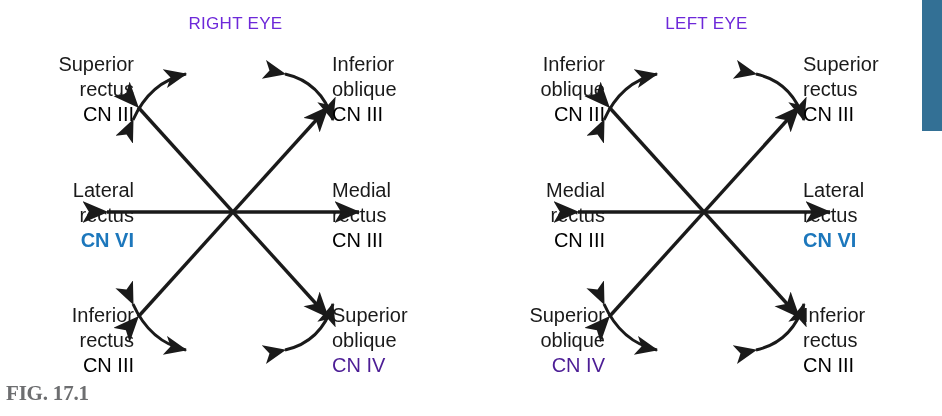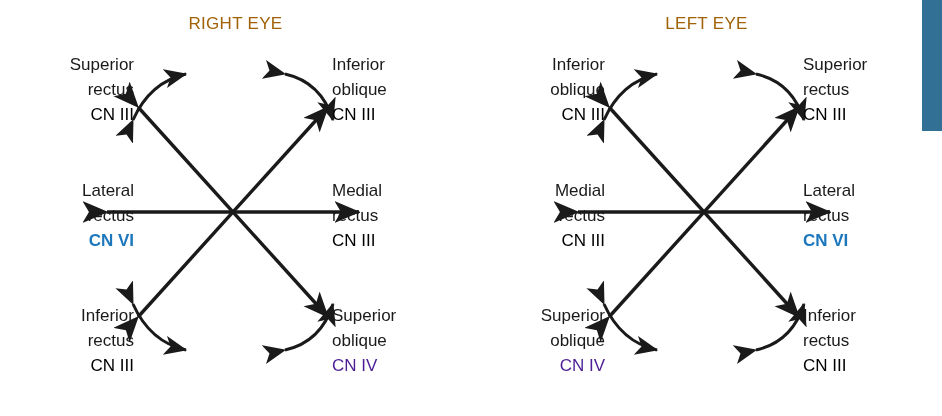--- a/index.html
+++ b/index.html
@@ -36,38 +36,38 @@
   .panel-right { left: 0; }
   .panel-left  { left: 471px; }
 
   .eye-title {
     position: absolute;
     top: 14px;
     left: 0;
     width: 471px;
     text-align: center;
     font-size: 17px;
-    color: #a16207;
+    color: #6d28d9;
     letter-spacing: 0.3px;
   }
 
   
   .arrow-svg {
     position: absolute;
     top: 0;
     left: 0;
     width: 471px;
     height: 392px;
   }
 
   
   .muscle-label {
     position: absolute;
     width: 132px;
-    font-size: 17px;
+    font-size: 20px;
     line-height: 25px;
     color: #1a1a1a;
   }
   .muscle-label .mname { display: block; }
   .muscle-label .cn    { display: block; }
 
   .align-right { text-align: right; }
   .align-left  { text-align: left; }
 
   
@@ -219,14 +219,15 @@
       <span class="cn cn-iv">CN IV</span>
     </div>
 
     <div class="muscle-label align-left pos-br">
       <span class="mname">Inferior</span>
       <span class="mname">rectus</span>
       <span class="cn cn-iii">CN III</span>
     </div>
   </div>
 
+  <div class="fig-caption">FIG. 17.1</div>
 
 </div>
 
 </body></html>

